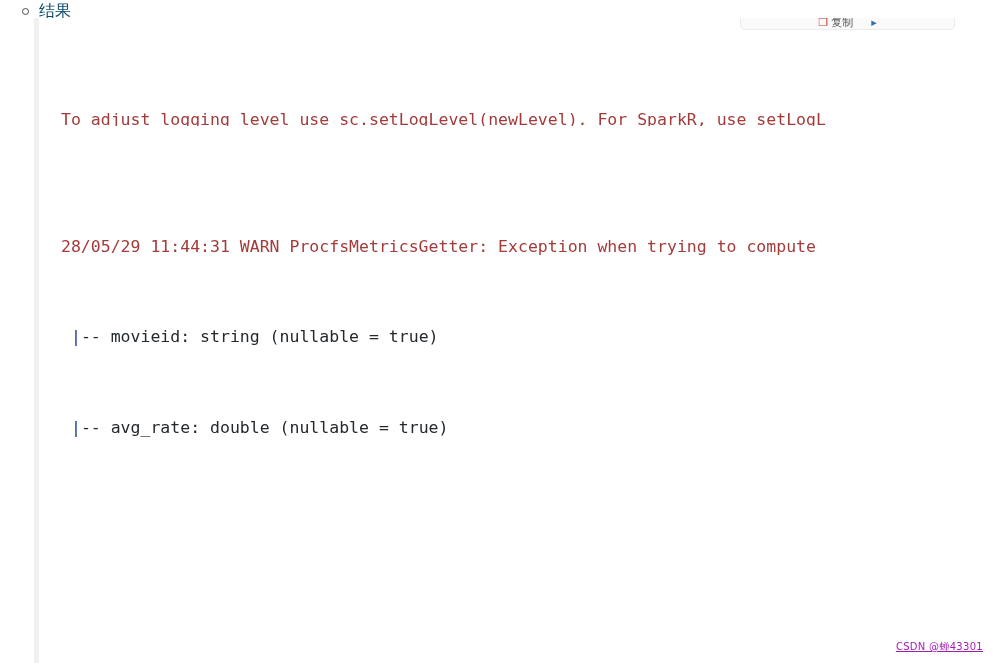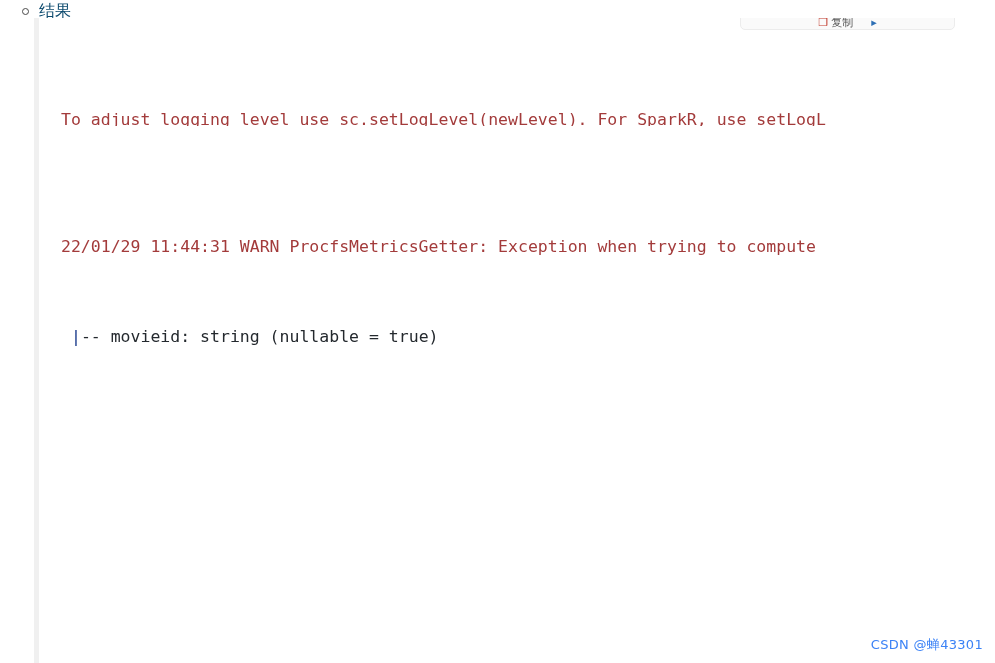--- a/index.html
+++ b/index.html
@@ -126,24 +126,25 @@
     overflow: hidden;
     display: block;
   }
 
   
   #watermark {
     position: absolute;
     right: 12px;
     bottom: 9px;
     font-family: "DejaVu Sans", sans-serif;
-    font-size: 13px;
-    color: #3b82f6;
+    font-size: 10px;
+    color: #a21caf;
     white-space: nowrap;
     letter-spacing: 0.3px;
+    text-decoration: underline;
   }
 </style>
 </head>
 <body>
 
 <div id="heading-row">
   <span id="heading-bullet"></span>
   <span id="heading-text">结果</span>
 </div>
 
@@ -158,22 +159,23 @@
       <span class="toolbar-glyph tb-red">❐</span>
       <span>复制</span>
     </span>
     <span class="toolbar-btn">
       <span class="toolbar-glyph tb-blue">▸</span>
     </span>
   </div>
 
   <div id="code-content">
     <span class="ln warn" id="line-clipped">To adjust logging level use sc.setLogLevel(newLevel). For SparkR, use setLogL</span>
-    <span class="ln warn">22/01/29 11:44:31 WARN ProcfsMetricsGetter: Exception when trying to compute</span>
+    <span class="ln warn">28/05/29 11:44:31 WARN ProcfsMetricsGetter: Exception when trying to compute</span>
     <span class="ln plain"> <span class="pipe">|</span>-- movieid: string (nullable = true)</span>
+    <span class="ln plain"> <span class="pipe">|</span>-- avg_rate: double (nullable = true)</span>
     <span class="ln blank"> </span>
     
     
     
     
     
     
     
     
     

